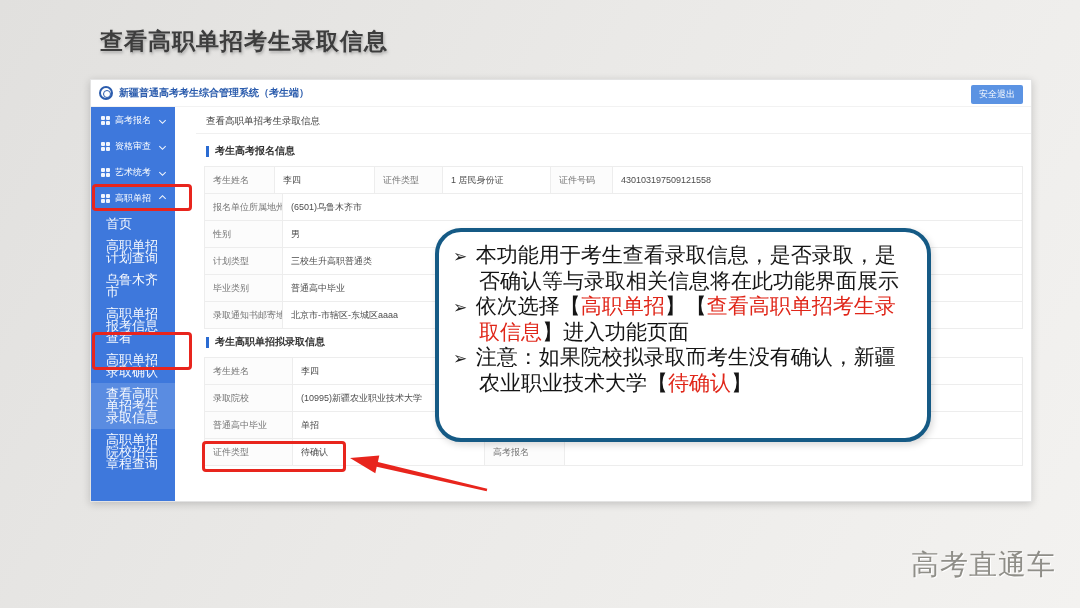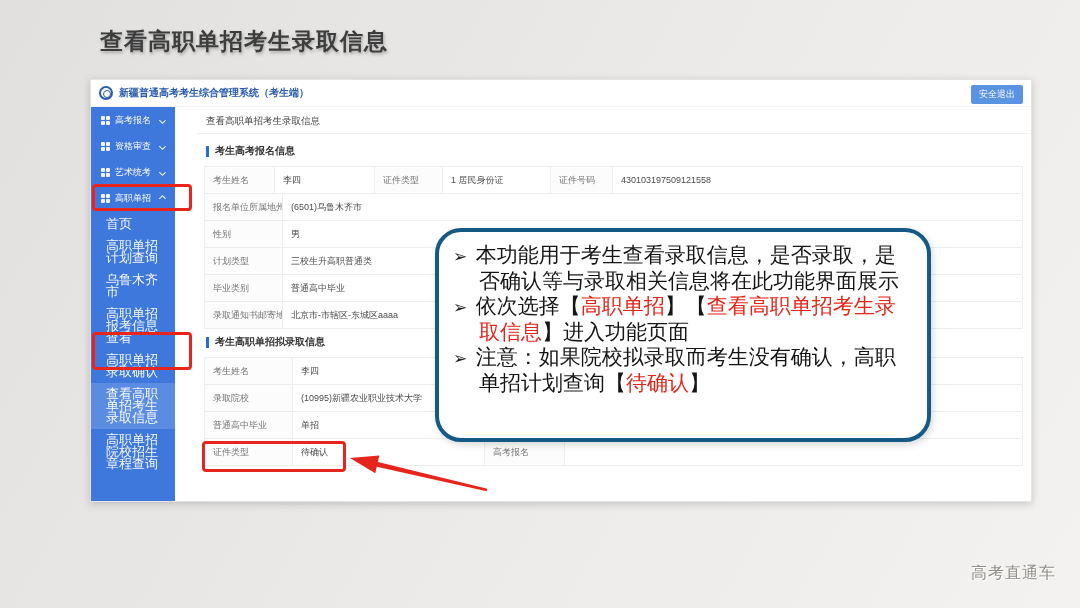--- a/index.html
+++ b/index.html
@@ -6,21 +6,21 @@
   html,body { width:1080px; height:608px; }
   body { font-family:"Liberation Sans", sans-serif; overflow:hidden; }
 
   .slide { position:relative; width:1080px; height:608px;
     background:linear-gradient(120deg,#e1e0de 0%,#eae9e7 45%,#f3f2f0 100%); }
 
   .slide-title { position:absolute; left:100px; top:26px; font-size:23px; font-weight:bold;
     color:#3d3d3d; letter-spacing:1px; text-shadow:1px 2px 3px rgba(110,110,110,.5); }
 
   .watermark { position:absolute; right:24px; bottom:24px;
-    font-family:Liberation Mono, monospace; font-size:16px; color:#8f8e88;
+    font-family:Liberation Mono, monospace; font-size:28px; color:#8f8e88;
     text-shadow:1px 1px 0 #ffffff; letter-spacing:1px; }
 
   
   .app { position:absolute; left:90px; top:79px; width:942px; height:423px; background:#fff;
     box-shadow:0 2px 8px rgba(0,0,0,.18); border:1px solid #e3e3e3; }
 
   .app-header { position:absolute; left:0; top:0; right:0; height:27px; background:#fff;
     display:flex; align-items:center; padding:0 8px; border-bottom:1px solid #f2f2f2; }
   .logo { width:14px; height:14px; border-radius:50%; border:2px solid #2b5cad;
     position:relative; flex:0 0 auto; }
@@ -216,21 +216,21 @@
             <div class="tcell lbl" style="width: 80px;">高考报名</div>
             <div class="tcell val flex"></div>
           </div>
         </div>
     </div>
   </div>
 
   <div class="callout" id="callout">
       <p class="callout-line"><span class="bullet">➢ </span><span>本功能用于考生查看录取信息，是否录取，是否确认等与录取相关信息将在此功能界面展示</span></p>
       <p class="callout-line"><span class="bullet">➢ </span><span>依次选择【</span><span class="red">高职单招</span><span>】【</span><span class="red">查看高职单招考生录取信息</span><span>】进入功能页面</span></p>
-      <p class="callout-line"><span class="bullet">➢ </span><span>注意：如果院校拟录取而考生没有确认，高职单招计划查询【</span><span class="red">待确认</span><span>】</span></p>
+      <p class="callout-line"><span class="bullet">➢ </span><span>注意：如果院校拟录取而考生没有确认，新疆农业职业技术大学【</span><span class="red">待确认</span><span>】</span></p>
     </div>
   <div class="red-box" id="box-menu"></div>
   <div class="red-box" id="box-submenu"></div>
   <div class="red-box" id="box-status"></div>
   <svg id="arrow-svg">
     <polygon points="350,458 379.3,455.6 377.9,462 487.3,488.8 486.7,491.2 376.7,466.8 375.3,473.2" fill="#e8251d"></polygon>
   </svg>
 
   <div class="watermark">高考直通车</div>
 </div>

